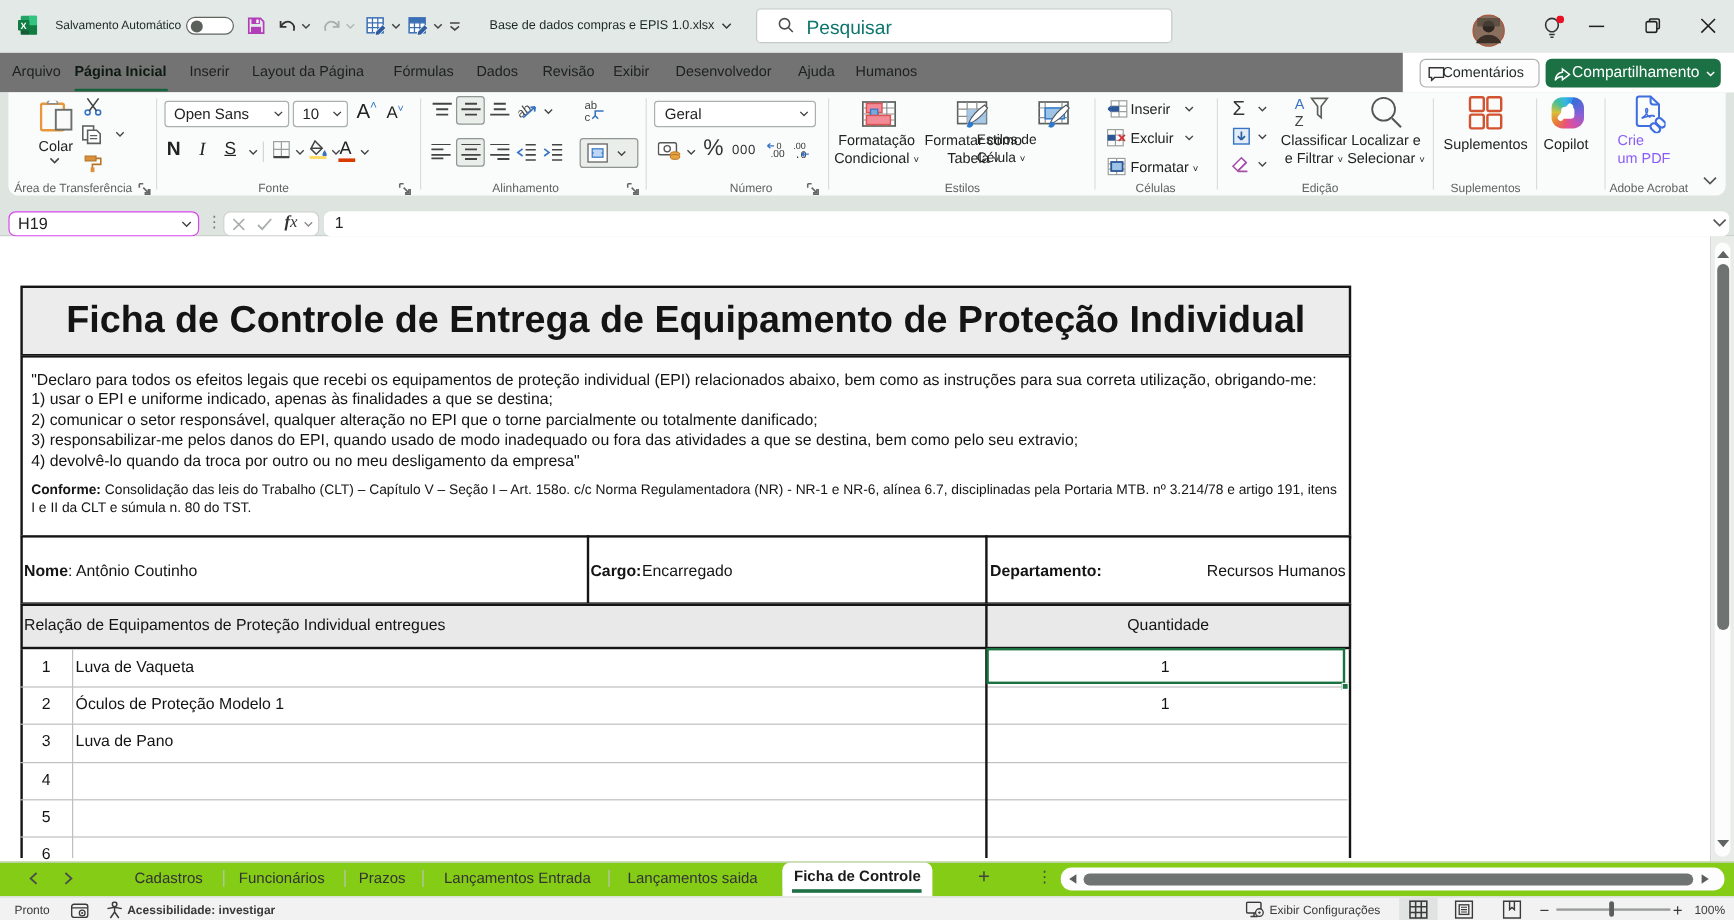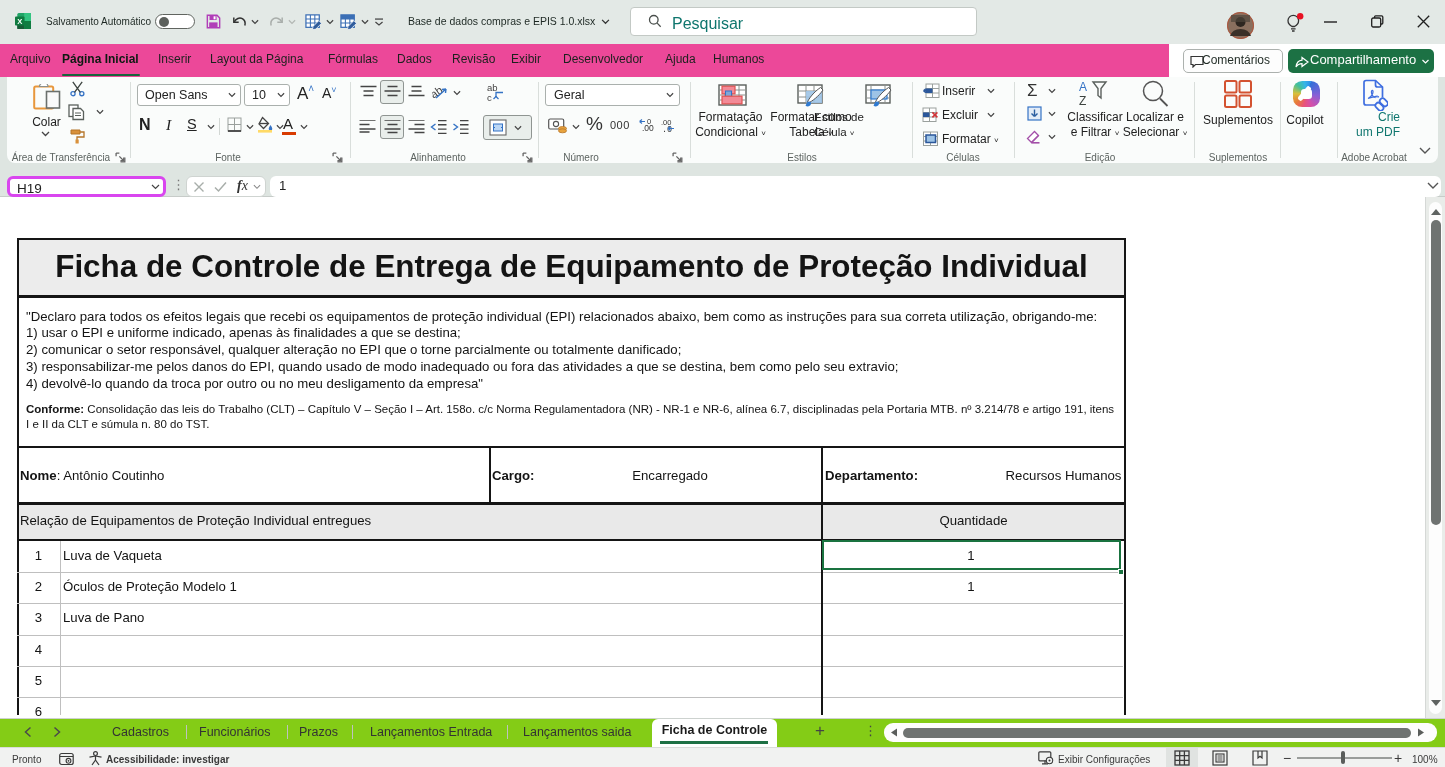--- a/index.html
+++ b/index.html
@@ -3,21 +3,21 @@
 <meta charset="utf-8">
 <style>
   * { margin:0; padding:0; box-sizing:border-box; }
   html,body { width:1445px; height:767px; overflow:hidden; }
   body { font-family:"Liberation Sans", sans-serif; position:relative; background:#fff; }
   .abs { position:absolute; }
 
   
   #titlebar { left:0; top:0; width:1445px; height:44px; background:#e3e9e6; }
   
-  #tabrow { left:0; top:44px; width:1169px; height:33px; background:#ec4899; font-size:12px; color:#1c211e;text-decoration:underline; }
+  #tabrow { left:0; top:44px; width:1169px; height:33px; background:#737373; font-size:12px; color:#1c211e;text-decoration:underline; }
   .rtab { position:absolute; top:0; height:33px; line-height:30px; }
   
   #ribbonband { left:0; top:77px; width:1445px; height:120px; background:#dee5e1; }
   #ribbon { left:7px; top:77px; width:1431px; height:86px; background:#fafcfb; border-radius:0 0 8px 8px; }
   .gsep { position:absolute; top:5px; height:76px; width:1px; background:#d9dedb; }
   .glabel { position:absolute; top:75px; width:140px; text-align:center; font-size:10px; color:#5c6360; }
   .launcher { position:absolute; top:75px; width:12px; height:12px; }
   
   #formulabar { left:0; top:166px; width:1445px; height:31px; background:transparent; border-bottom:1px solid #c7ccc9; }
   
@@ -317,21 +317,21 @@
   <svg class="abs" style="left:638px;top:41px" width="17" height="15" viewBox="0 0 17 15">
         <text x="4" y="13" font-size="8.5" fill="#333" font-family="Liberation Sans">.00</text>
         <text x="9" y="6" font-size="7.5" fill="#333" font-family="Liberation Sans">0</text>
         <path d="M7 3.5 H1.5 M1.5 3.5 l2.5-2 M1.5 3.5 l2.5 2" stroke="#3573c5" stroke-width="1.1" fill="none"></path>
       </svg>
   <svg class="abs" style="left:660px;top:41px" width="17" height="15" viewBox="0 0 17 15">
         <text x="1" y="6.5" font-size="7.5" fill="#333" font-family="Liberation Sans">.00</text>
         <text x="2" y="14" font-size="8.5" fill="#333" font-family="Liberation Mono">.0</text>
         <path d="M9 10.5 h6 M15 10.5 l-2.5-2 M15 10.5 l-2.5 2" stroke="#3573c5" stroke-width="1.1" fill="none" transform="rotate(180 11.5 10.5)"></path>
       </svg>
-  <div class="glabel" style="left:511px">Número</div>
+  <div class="glabel" style="left:556px">Número</div>
   <svg class="abs launcher" style="left:672px" width="11" height="11" viewBox="0 0 11 11">
         <path d="M1 1 h3 M1 1 v3 M9 5 v4 h-4" fill="none" stroke="#666" stroke-width="1.2"></path>
         <path d="M4 4 l4 4 M8 5 v3 h-3" fill="none" stroke="#666" stroke-width="1.2"></path>
       </svg>
   <div class="gsep" style="left:690px"></div>
 
   <svg class="abs" style="left:718px;top:7px" width="29" height="22" viewBox="0 0 29 22">
     <rect x="1" y="1" width="27" height="20" fill="#fff" stroke="#5a605c" stroke-width="1.4"></rect>
     <path d="M1 6 h27 M1 11 h27 M1 16 h27 M7 1 v20 M14 1 v20 M21 1 v20" stroke="#8a8f8c" stroke-width="1"></path>
     <rect x="4" y="2.2" width="13" height="7.6" fill="#f28a97" stroke="#e05252" stroke-width="1.2"></rect>
@@ -439,29 +439,29 @@
   <svg class="abs" style="left:1361px;top:2px" width="27" height="32" viewBox="0 0 27 32">
     <path d="M5 1.5 h9.5 L21.5 8 v16 a2 2 0 0 1-2 2 H5 a2 2 0 0 1-2-2 V3.5 a2 2 0 0 1 2-2 z" fill="none" stroke="#3e6ee0" stroke-width="1.7"></path>
     <path d="M14.5 1.5 v4.5 a2 2 0 0 0 2 2 h5" fill="none" stroke="#3e6ee0" stroke-width="1.7"></path>
     <path d="M7 19.5 c2.2-1.1 3.8-2.7 4.7-5 c0.4-1.2 0.6-2.9-0.3-3.1 c-1.1-0.2-1.1 1.7-0.8 2.9 c0.7 2.3 1.9 4 4.2 4.4 c1.2 0.2 2.8 0.2 2.8-0.7 c0-0.9-1.5-0.9-2.6-0.7 c-2.3 0.4-4.9 1.2-8 2.2 z" fill="none" stroke="#3e6ee0" stroke-width="1.2"></path>
     <rect x="14.5" y="18.5" width="12" height="13" fill="#fafcfb"></rect>
     <g stroke="#3e6ee0" stroke-width="1.8" fill="none">
       <rect x="15.6" y="23.2" width="5.6" height="9" rx="2.8" transform="rotate(-45 18.4 27.7)"></rect>
       <rect x="20.0" y="18.8" width="5.6" height="9" rx="2.8" transform="rotate(-45 22.8 23.3)"></rect>
     </g>
   </svg>
-  <div class="abs" style="left:1348px;top:33px;width:52px;text-align:right;font-size:12px;color:#0f766e;line-height:15px">Crie<br>um PDF</div>
+  <div class="abs" style="left:1348px;top:33px;width:52px;text-align:left;font-size:12px;color:#8b5cf6;line-height:15px">Crie<br>um PDF</div>
   <div class="glabel" style="left:1304px">Adobe Acrobat</div>
   <svg class="abs" style="left:1419px;top:70px" width="12" height="8" viewBox="0 0 12 8">
         <path d="M1 1 l5 5 5-5" fill="none" stroke="#555" stroke-width="1.4"></path>
       </svg>
 </div>
   </div>
 <div id="formulabar" class="abs">
-  <div class="abs" style="left:7px;top:10px;width:159px;height:21px;background:#fff;border:3px solid #d946ef;border-radius:6px;font-size:13.5px;color:#222;line-height:20px;padding-left:7px">H19</div>
+  <div class="abs" style="left:7px;top:10px;width:159px;height:21px;background:#fff;border:1px solid #d946ef;border-radius:6px;font-size:13.5px;color:#222;line-height:20px;padding-left:7px">H19</div>
   <svg class="abs" style="left:151px;top:18px" width="9" height="6" viewBox="0 0 9 6">
       <path d="M1 1 l3.5 3.5 L8 1" fill="none" stroke="#444" stroke-width="1.2"></path>
     </svg>
   <div class="abs" style="left:172px;top:11px;font-size:13px;color:#777;letter-spacing:0">⋮</div>
   <div class="abs" style="left:186px;top:10px;width:80px;height:21px;background:#fff;border:1px solid #cfd4d1;border-radius:6px"></div>
   <svg class="abs" style="left:193px;top:15px" width="12" height="12" viewBox="0 0 12 12">
       <path d="M1.5 1.5 l9 9 M10.5 1.5 l-9 9" stroke="#a8aeaa" stroke-width="1.4"></path>
     </svg>
   <svg class="abs" style="left:214px;top:15px" width="13" height="12" viewBox="0 0 13 12">
       <path d="M1 6.5 l3.5 3.5 L12 1.5" fill="none" stroke="#a8aeaa" stroke-width="1.5"></path>
@@ -485,21 +485,21 @@
     3) responsabilizar-me pelos danos do EPI, quando usado de modo inadequado ou fora das atividades a que se destina, bem como pelo seu extravio;<br>
     4) devolvê-lo quando da troca por outro ou no meu desligamento da empresa"
   </div>
   <div class="abs" style="left:26px;top:205px;font-size:11.5px;color:#141414;line-height:14.7px;white-space:nowrap"><b>Conforme:</b> Consolidação das leis do Trabalho (CLT) – Capítulo V – Seção I – Art. 158o. c/c Norma Regulamentadora (NR) - NR-1 e NR-6, alínea 6.7, disciplinadas pela Portaria MTB. nº 3.214/78 e artigo 191, itens<br>I e II da CLT e súmula n. 80 do TST.</div>
 
   <div class="abs" style="left:17px;top:249px;width:1109px;height:58px;background:#fff;border:2px solid #151515"></div>
   <div class="abs" style="left:489px;top:249px;width:2px;height:58px;background:#151515"></div>
   <div class="abs" style="left:820.5px;top:249px;width:2px;height:58px;background:#151515"></div>
   <div class="abs" style="left:20px;top:271px;font-size:13.2px;color:#141414"><b>Nome</b>: Antônio Coutinho</div>
   <div class="abs" style="left:492px;top:271px;font-size:13.2px;color:#141414"><b>Cargo:</b></div>
-  <div class="abs" style="left:535px;top:271px;width:270px;text-align:center;font-size:13.2px;color:#141414">Encarregado</div>
+  <div class="abs" style="left:535px;top:271px;width:270px;font-size:13.2px;color:#141414">Encarregado</div>
   <div class="abs" style="left:825px;top:271px;font-size:13.2px;color:#141414"><b>Departamento:</b></div>
   <div class="abs" style="left:966px;top:271px;width:195px;text-align:center;font-size:13.2px;color:#141414">Recursos Humanos</div>
 
   <div class="abs" style="left:17px;top:306px;width:1109px;height:38px;background:#e9e9e9;border:2px solid #151515"></div>
   <div class="abs" style="left:820.5px;top:306px;width:2px;height:38px;background:#151515"></div>
   <div class="abs" style="left:821px;top:316px;width:305px;text-align:center;font-size:13.2px;color:#141414">Quantidade</div>
   <div class="abs" style="left:20px;top:316px;font-size:13.2px;color:#141414">Relação de Equipamentos de Proteção Individual entregues</div>
 
   <div class="abs" style="left:17px;top:344px;width:1109px;height:174px;border-left:2px solid #151515;border-right:2.5px solid #151515"></div>
 

